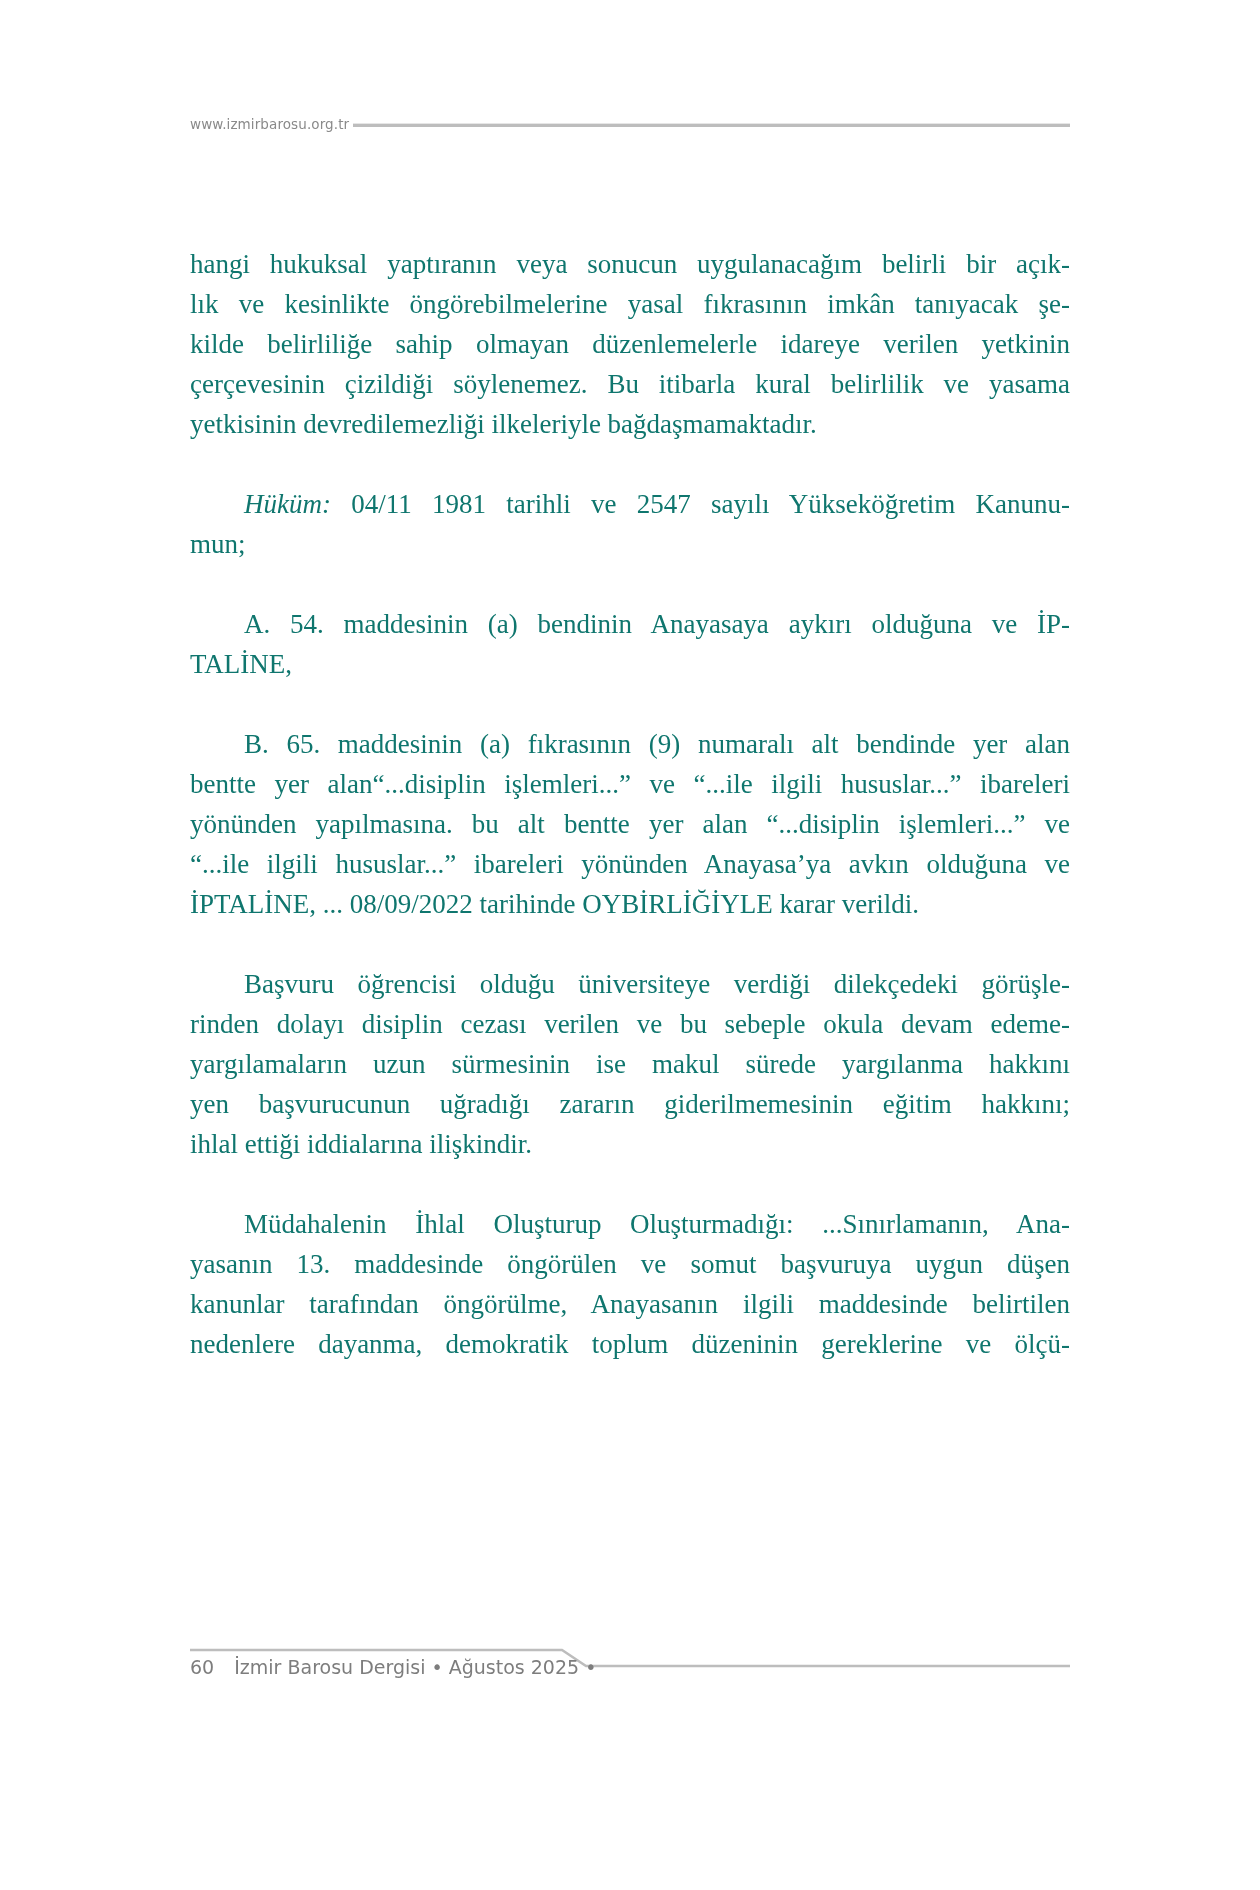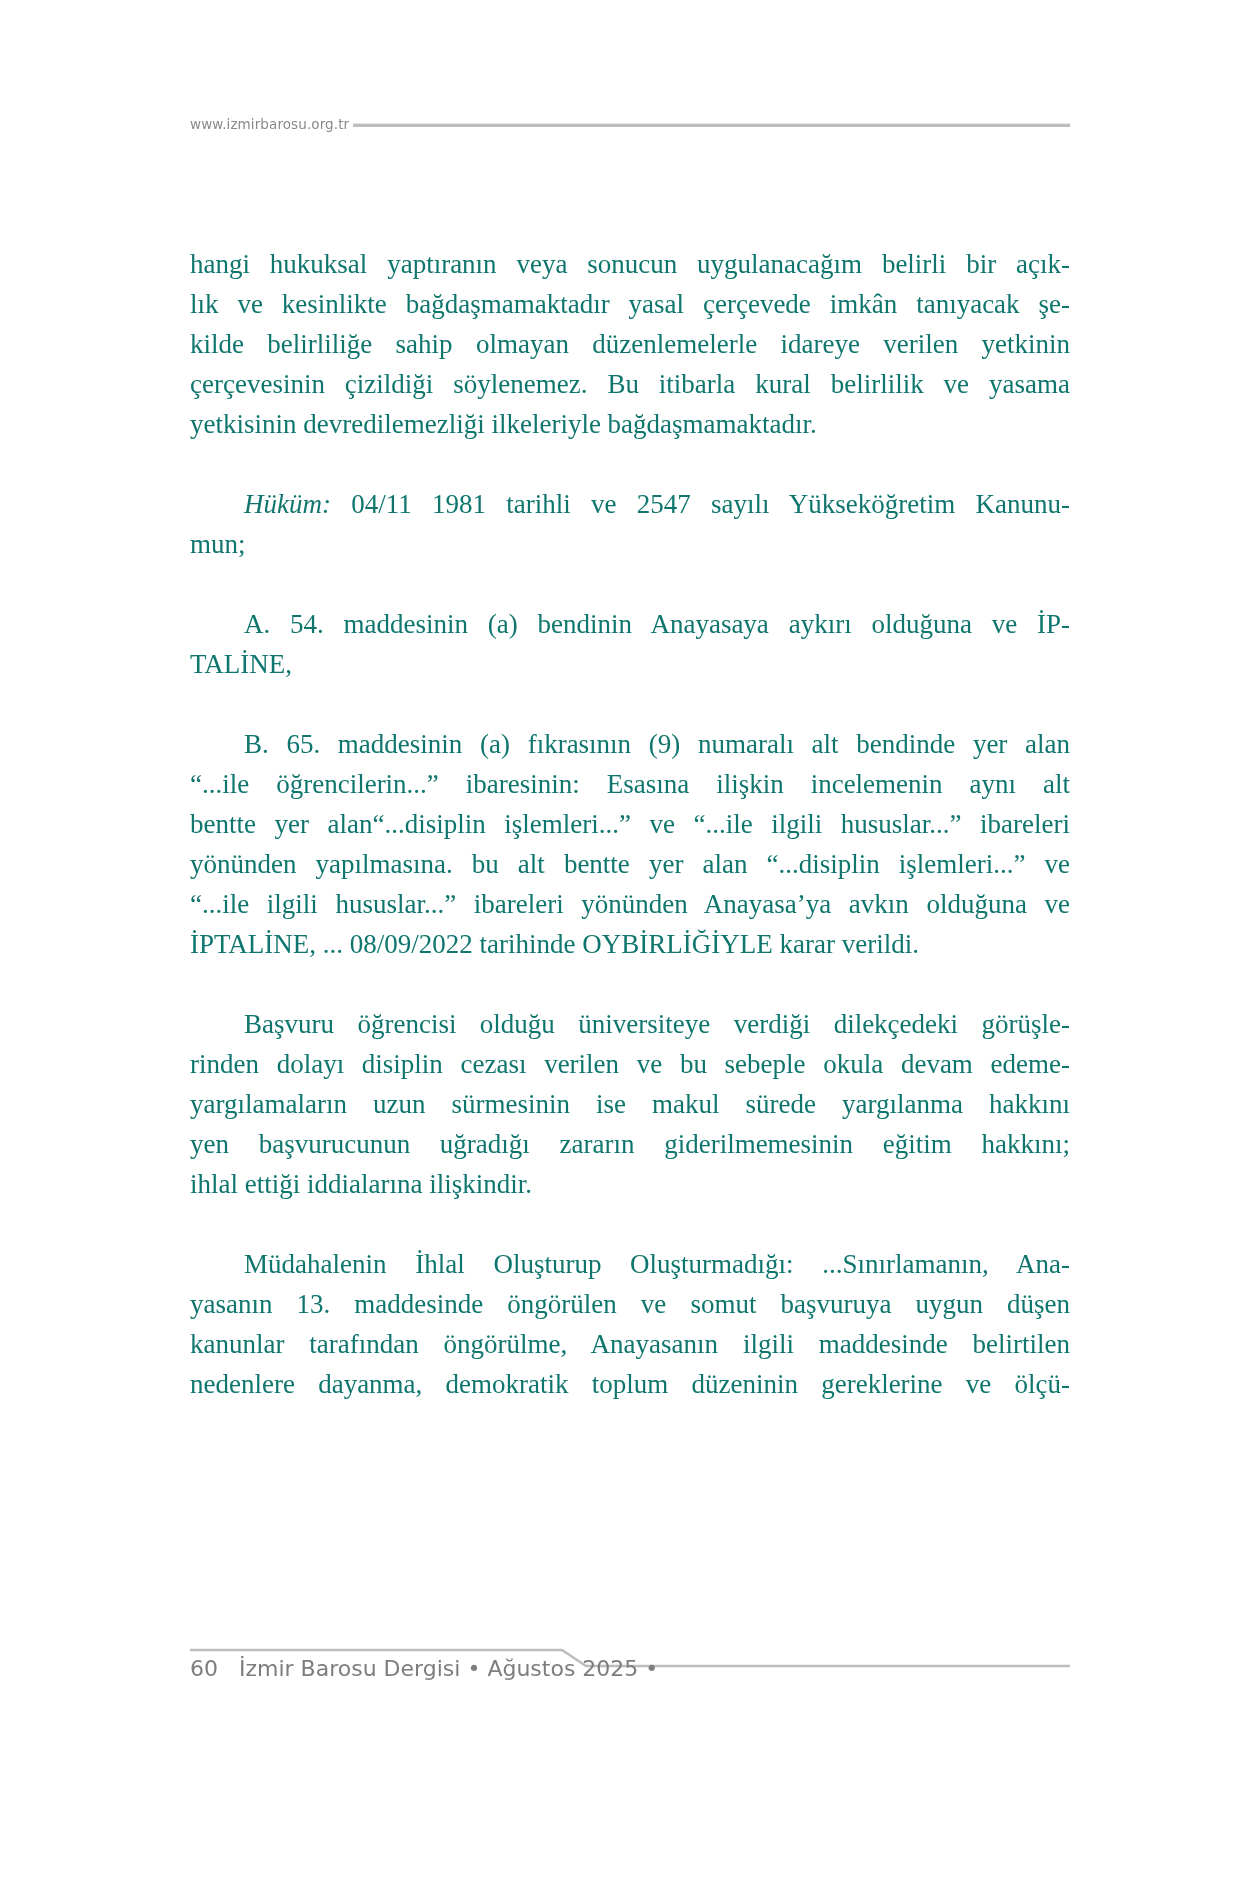--- a/index.html
+++ b/index.html
@@ -26,56 +26,55 @@
   .para .line + .line { text-indent:0; }
   .para .line:first-child { text-indent:54px; }
   em { font-style:italic; }
 
   .footer {
     position:absolute; left:190px; top:1642px; width:880px; height:40px;
   }
   .footer svg { position:absolute; left:0; top:0; }
   .footer-text {
     position:absolute; left:0; top:14px;
-    font-family:"DejaVu Sans", sans-serif; font-size:22px; color:#7d7d7d; white-space:nowrap;
+    font-family:"DejaVu Sans", sans-serif; font-size:19px; color:#7d7d7d; white-space:nowrap;
   }
   .footer-text .pnum { margin-right:14px; }
 </style>
 </head>
 <body>
 
 <div class="header">
   <span class="header-url">www.izmirbarosu.org.tr</span>
   <span class="header-rule"></span>
 </div>
 
 <div class="body-text">
 
   <div class="para" style="text-indent:0">
     <span class="line" style="text-indent:0">hangi hukuksal yaptıranın veya sonucun uygulanacağım belirli bir açık-</span>
-    <span class="line">lık ve kesinlikte bağdaşmamaktadır yasal çerçevede imkân tanıyacak şe-</span>
+    <span class="line">lık ve kesinlikte öngörebilmelerine yasal fıkrasının imkân tanıyacak şe-</span>
     <span class="line">kilde belirliliğe sahip olmayan düzenlemelerle idareye verilen yetkinin</span>
     <span class="line">çerçevesinin çizildiği söylenemez. Bu itibarla kural belirlilik ve yasama</span>
     <span class="line last">yetkisinin devredilemezliği ilkeleriyle bağdaşmamaktadır.</span>
   </div>
 
 
   <div class="para">
     <span class="line"><em>Hüküm:</em><span> 04/11 1981 tarihli ve 2547 sayılı Yükseköğretim Kanunu-</span></span>
     <span class="line last">mun;</span>
   </div>
 
   <div class="para">
     <span class="line">A. 54. maddesinin (a) bendinin Anayasaya aykırı olduğuna ve İP-</span>
     <span class="line last">TALİNE,</span>
   </div>
 
   <div class="para">
     <span class="line">B. 65. maddesinin (a) fıkrasının (9) numaralı alt bendinde yer alan</span>
-    <span class="line">“...ile öğrencilerin...” ibaresinin: Esasına ilişkin incelemenin aynı alt</span>
     <span class="line">bentte yer alan“...disiplin işlemleri...” ve “...ile ilgili hususlar...” ibareleri</span>
     <span class="line">yönünden yapılmasına. bu alt bentte yer alan “...disiplin işlemleri...” ve</span>
     <span class="line">“...ile ilgili hususlar...” ibareleri yönünden Anayasa’ya avkın olduğuna ve</span>
     <span class="line last">İPTALİNE, ... 08/09/2022 tarihinde OYBİRLİĞİYLE karar verildi.</span>
   </div>
 
 
   <div class="para">
     <span class="line">Başvuru öğrencisi olduğu üniversiteye verdiği dilekçedeki görüşle-</span>
     <span class="line">rinden dolayı disiplin cezası verilen ve bu sebeple okula devam edeme-</span>

